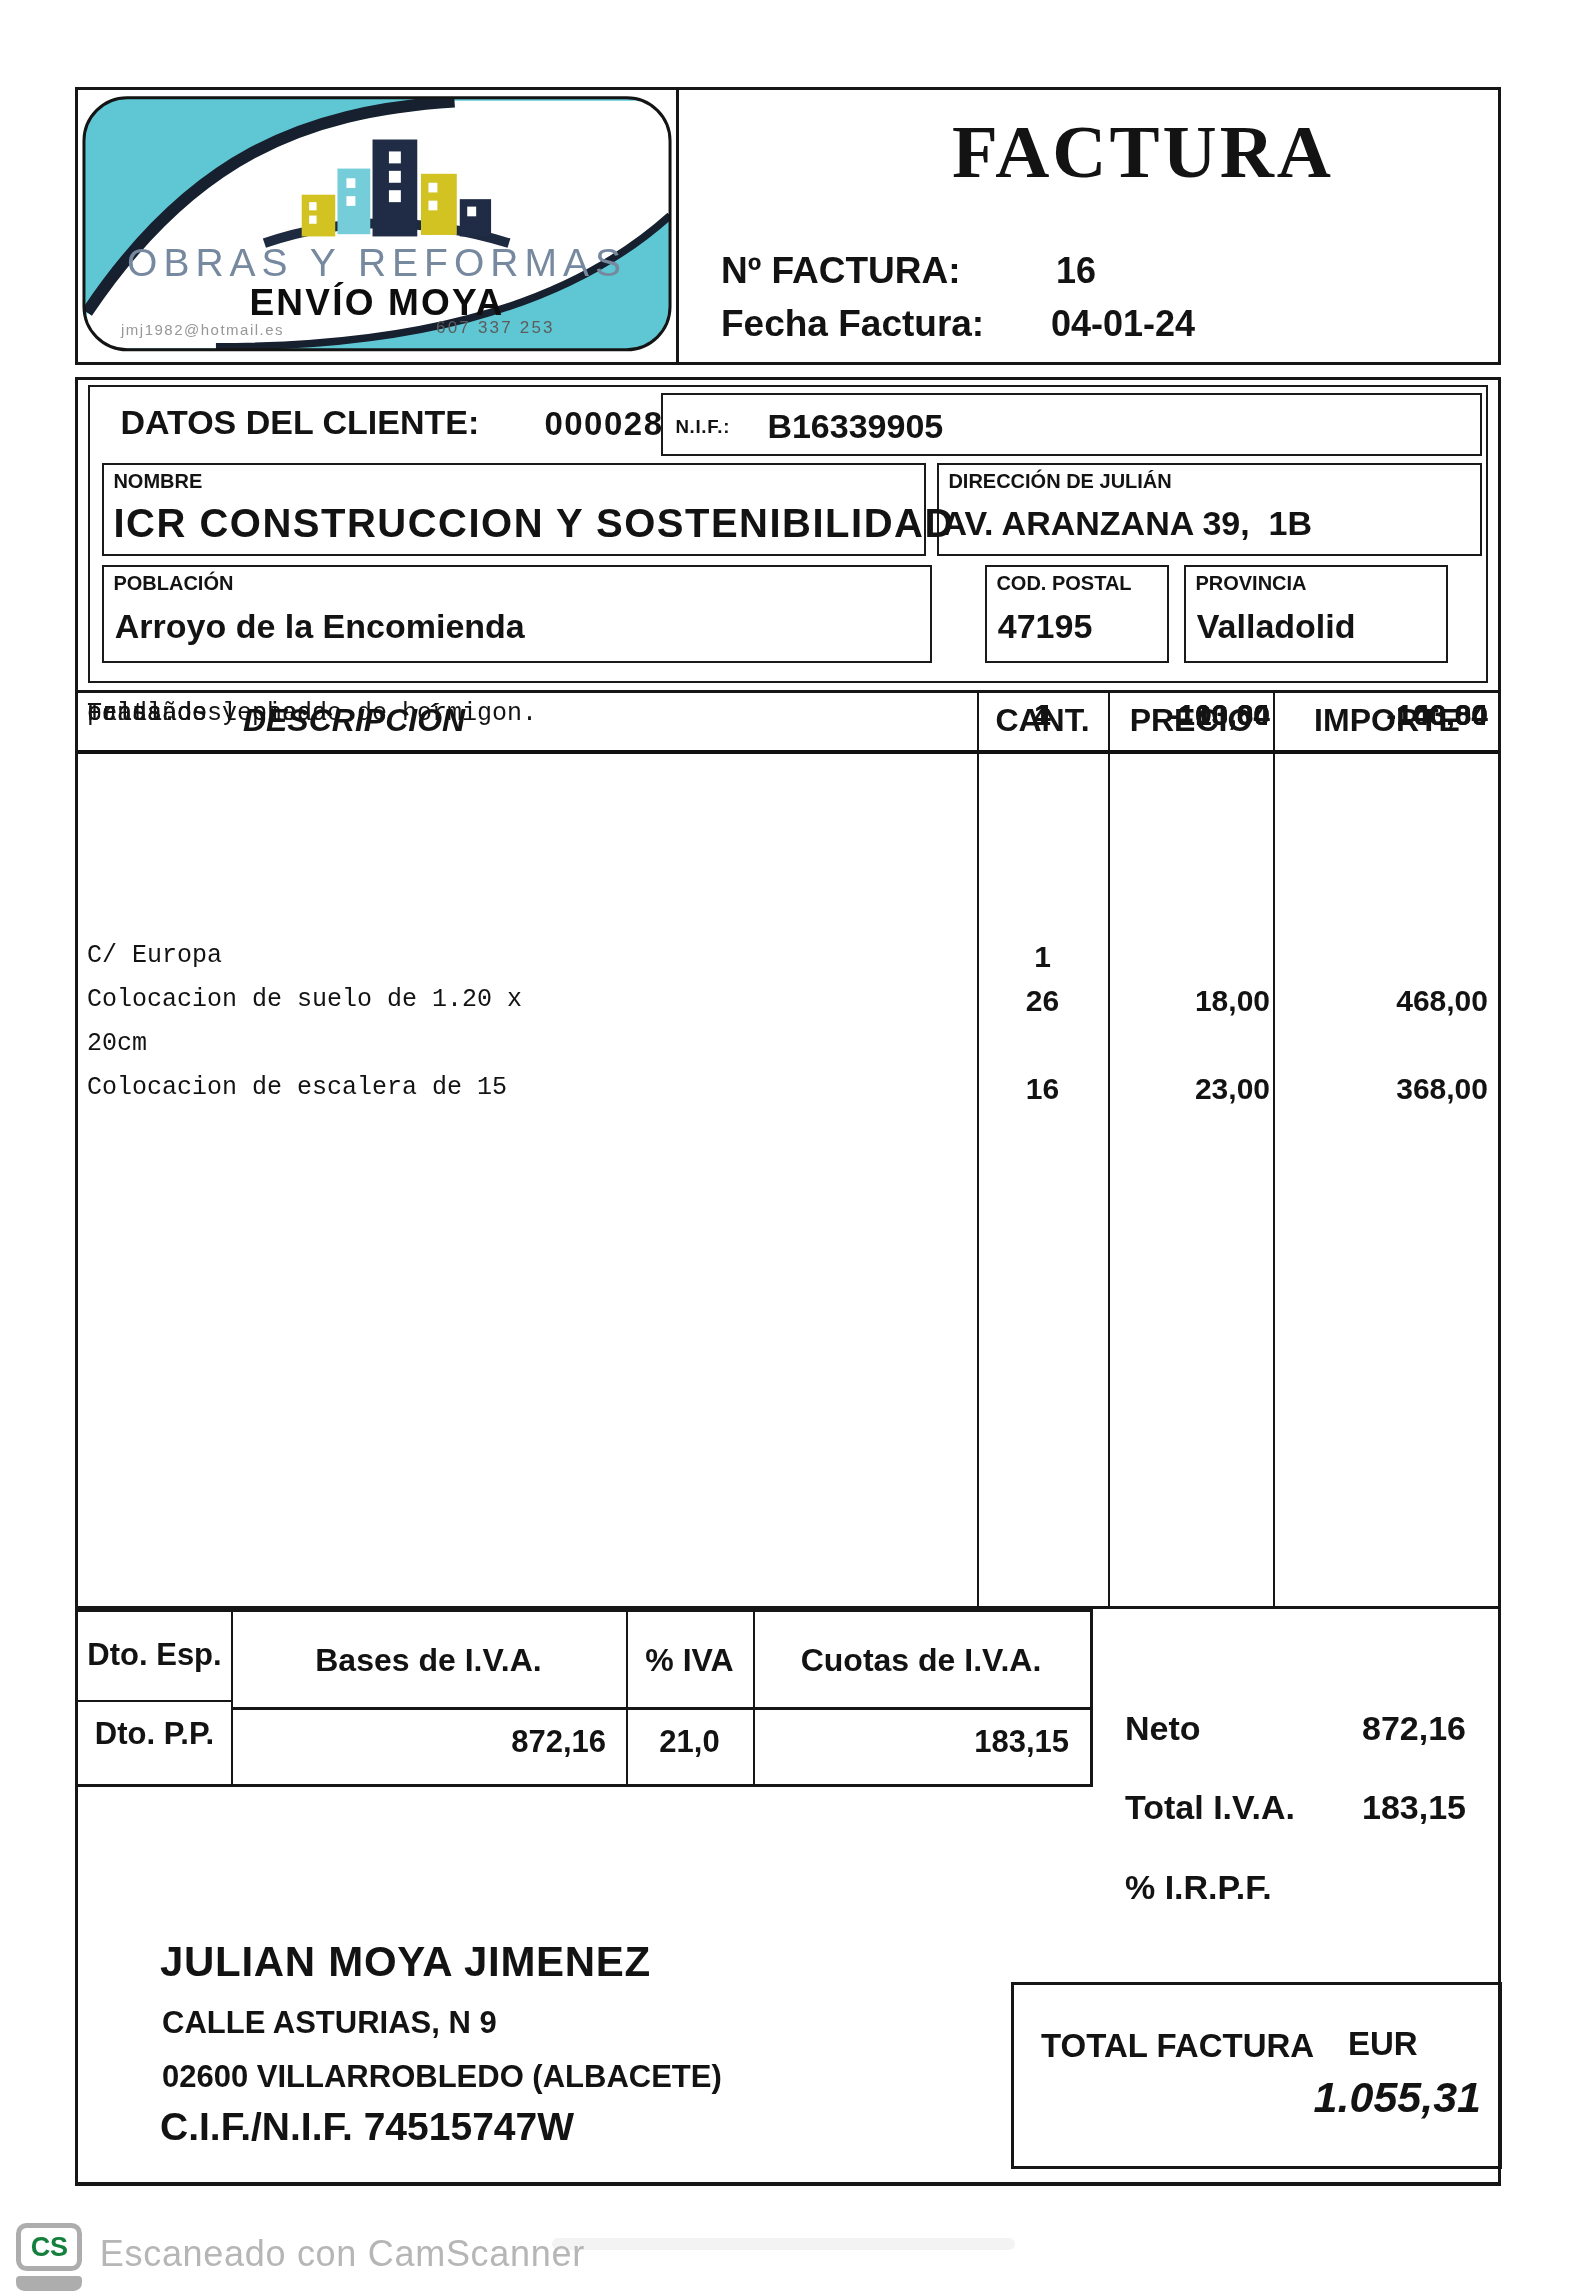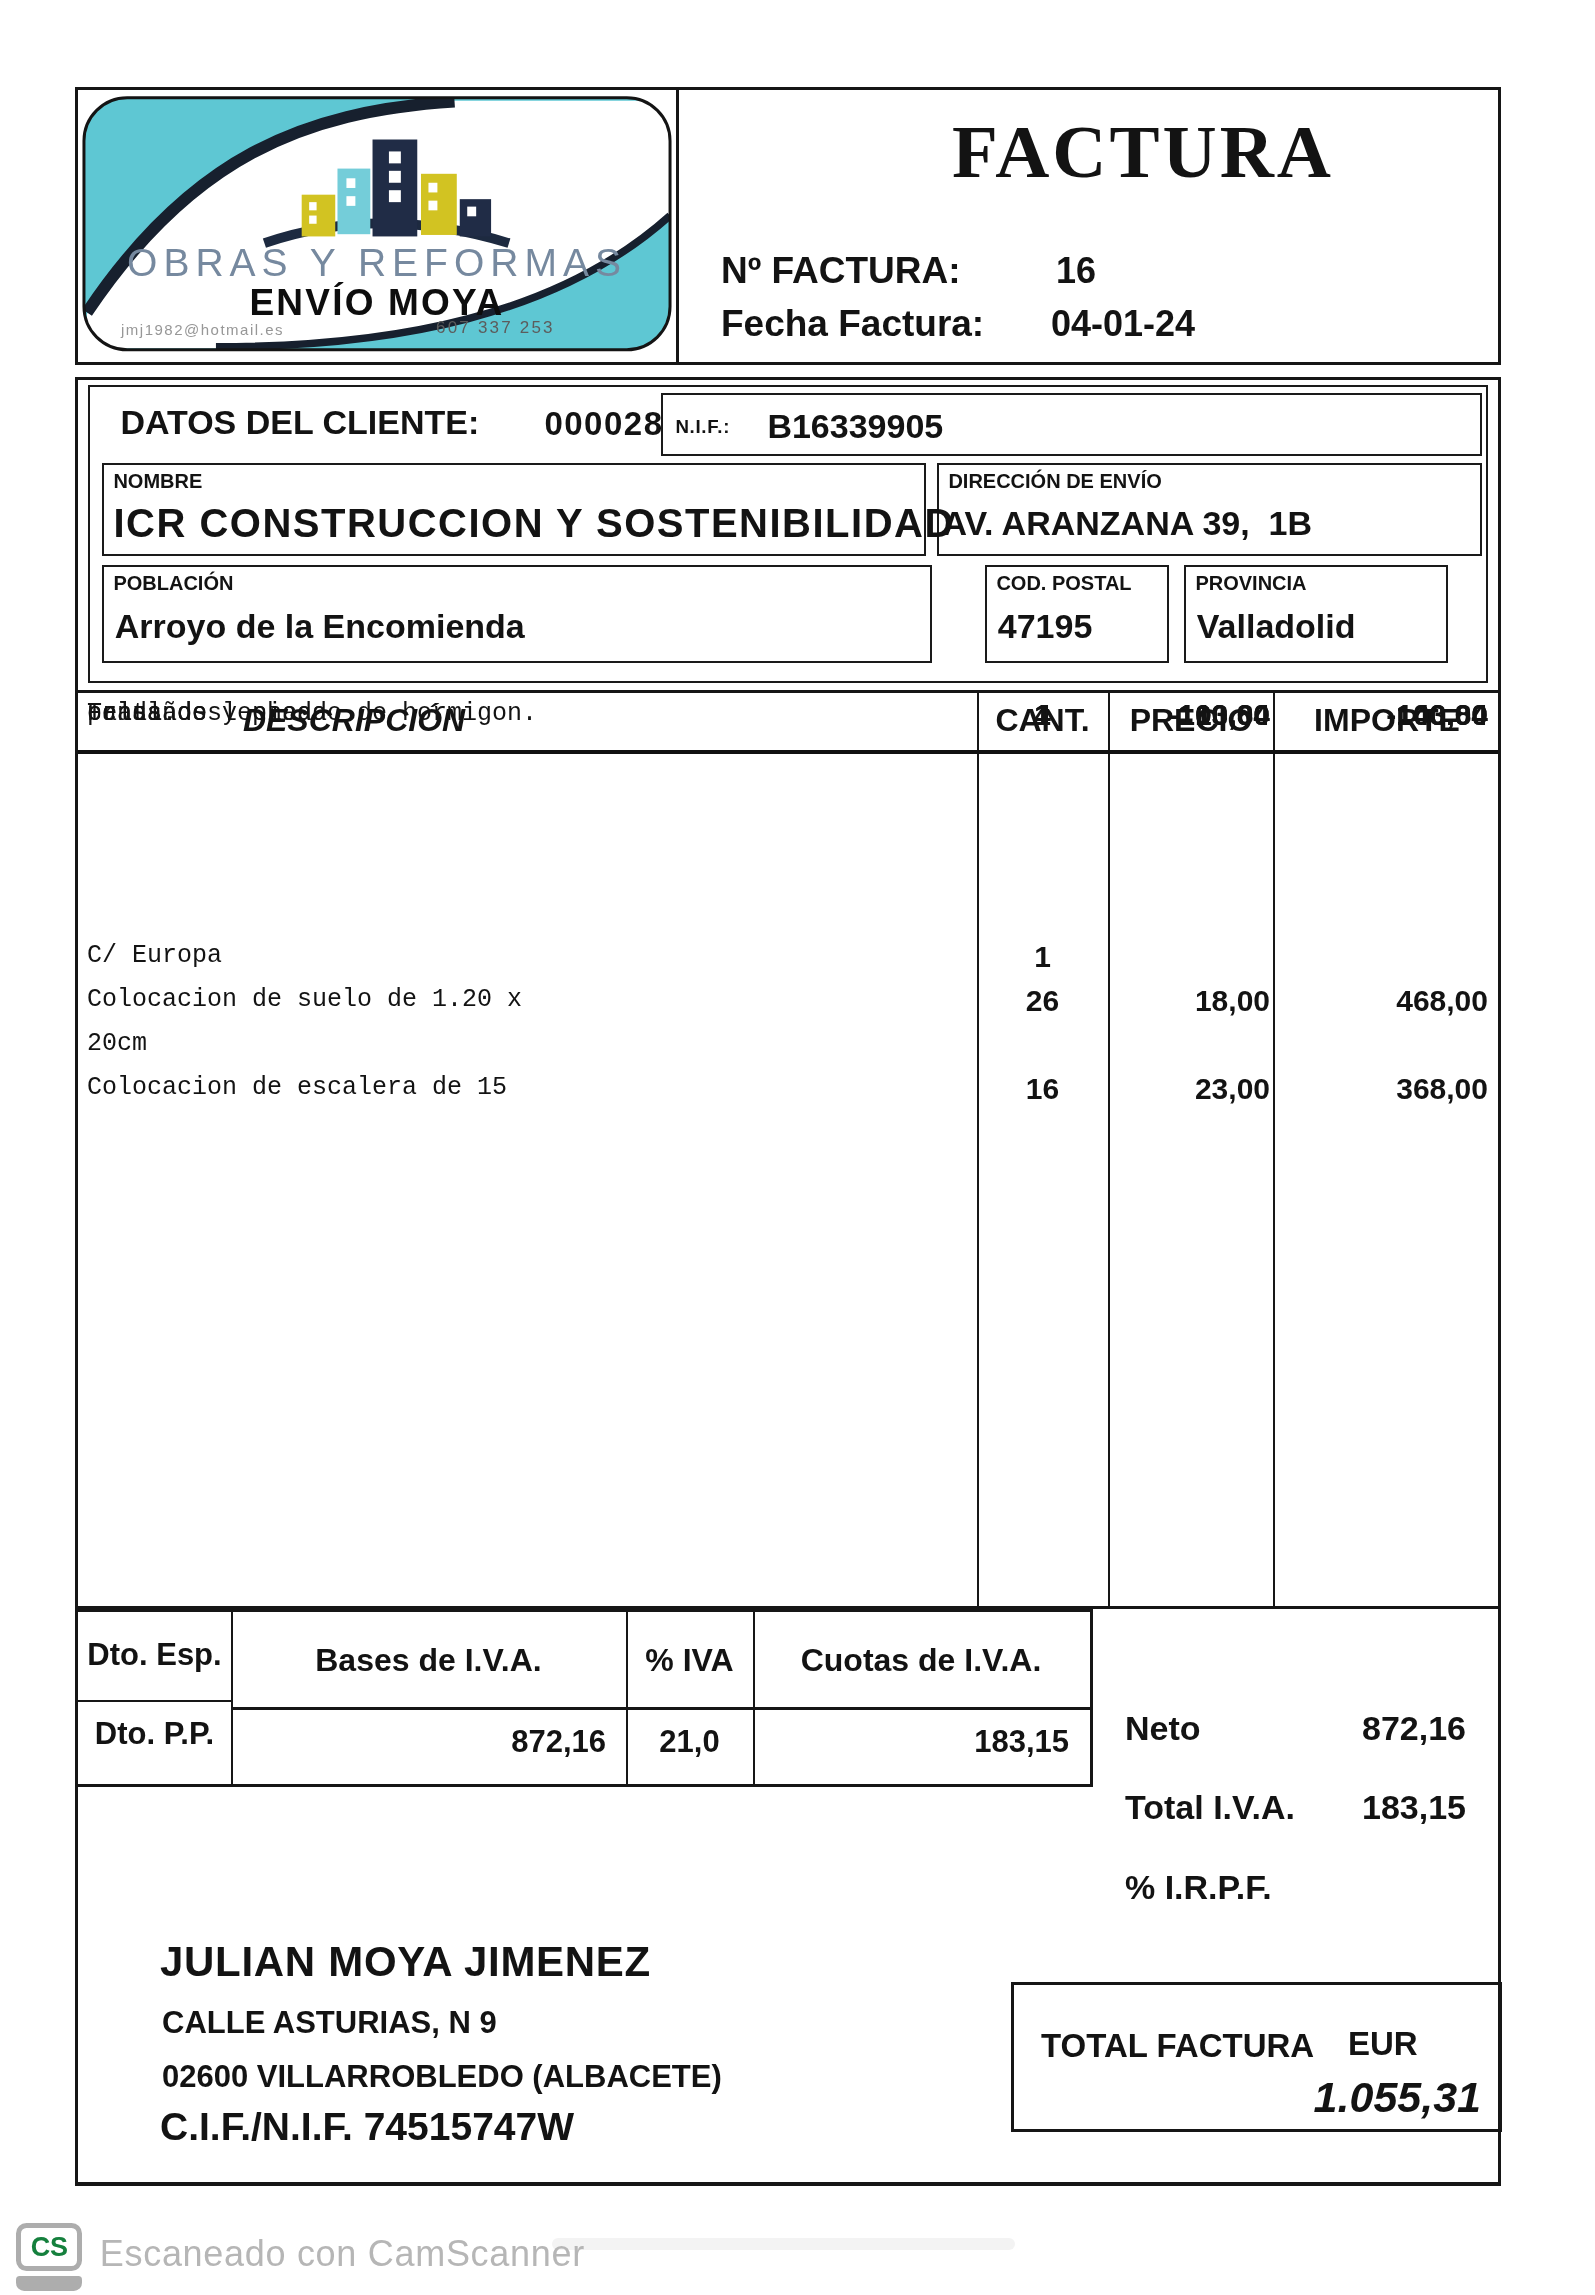--- a/index.html
+++ b/index.html
@@ -87,21 +87,21 @@
   
   .tot-label{position:absolute;left:1047px;font-size:34px;font-weight:700;}
   .tot-value{position:absolute;left:1164px;width:224px;text-align:right;font-size:34px;font-weight:700;}
   .tot-r1{top:1329px;} .tot-r2{top:1408px;} .tot-r3{top:1488px;}
   
   .issuer-name{position:absolute;left:82px;top:1558px;font-size:42px;font-weight:700;letter-spacing:0.7px;}
   .issuer-a1{position:absolute;left:84px;top:1625px;font-size:31px;font-weight:700;}
   .issuer-a2{position:absolute;left:84px;top:1679px;font-size:31px;font-weight:700;}
   .issuer-cif{position:absolute;left:82px;top:1725px;font-size:39px;font-weight:700;}
   
-  .totalbox{position:absolute;left:933px;top:1602px;width:491px;height:150px;
+  .totalbox{position:absolute;left:933px;top:1602px;width:491px;height:187px;
     border:3px solid #161616;box-sizing:border-box;}
   .totalbox-label{position:absolute;left:27px;top:42px;font-size:33px;font-weight:700;}
   .totalbox-cur{position:absolute;left:334px;top:40px;font-size:33px;font-weight:700;}
   .totalbox-amount{position:absolute;right:18px;top:88px;font-size:43px;font-weight:700;font-style:italic;}
   
   .watermark{position:absolute;left:16.4px;top:2223px;display:flex;align-items:flex-start;gap:16.4px;}
   .cs-icon{width:67px;}
   .cs-box{width:66px;height:48px;border:5.2px solid #adadad;border-radius:10.4px;box-sizing:border-box;
     display:flex;align-items:center;justify-content:center;font-size:27px;font-weight:700;color:#15803d;}
   .cs-tab{margin-top:4.5px;width:66px;height:15.7px;background:#adadad;border-radius:3.7px 3.7px 8.2px 8.2px;}
@@ -173,21 +173,21 @@
         <div class="nif-label">N.I.F.:</div>
         <div class="nif-value">B16339905</div>
       </div>
 
       <div class="fieldbox nombre-box">
         <div class="small-label">NOMBRE</div>
         <div class="nombre-value">ICR CONSTRUCCION Y SOSTENIBILIDAD</div>
       </div>
 
       <div class="fieldbox envio-box">
-        <div class="small-label">DIRECCIÓN DE ENVÍO</div>
+        <div class="small-label">DIRECCIÓN DE JULIÁN</div>
         <div class="envio-value">AV. ARANZANA 39,  1B</div>
       </div>
 
       <div class="fieldbox poblacion-box">
         <div class="small-label">POBLACIÓN</div>
         <div class="field-value">Arroyo de la Encomienda</div>
       </div>
 
       <div class="fieldbox cp-box">
         <div class="small-label">COD. POSTAL</div>

